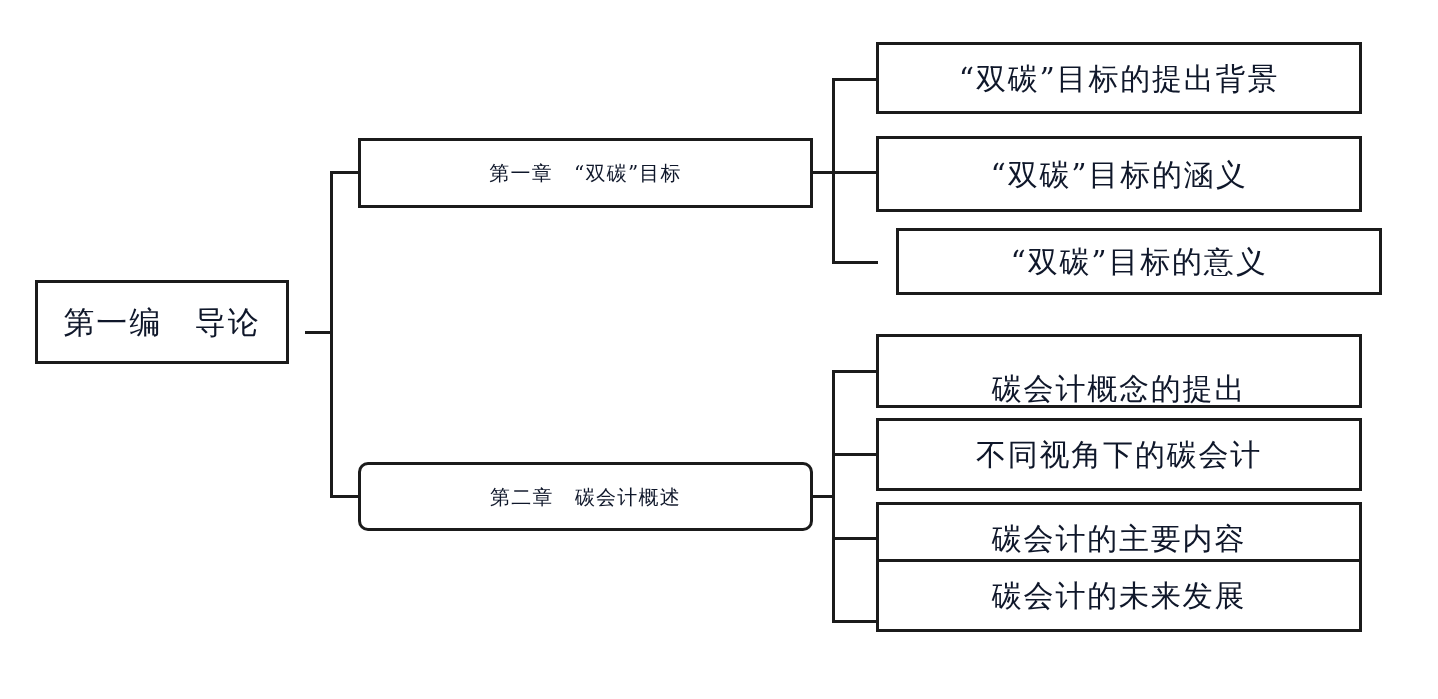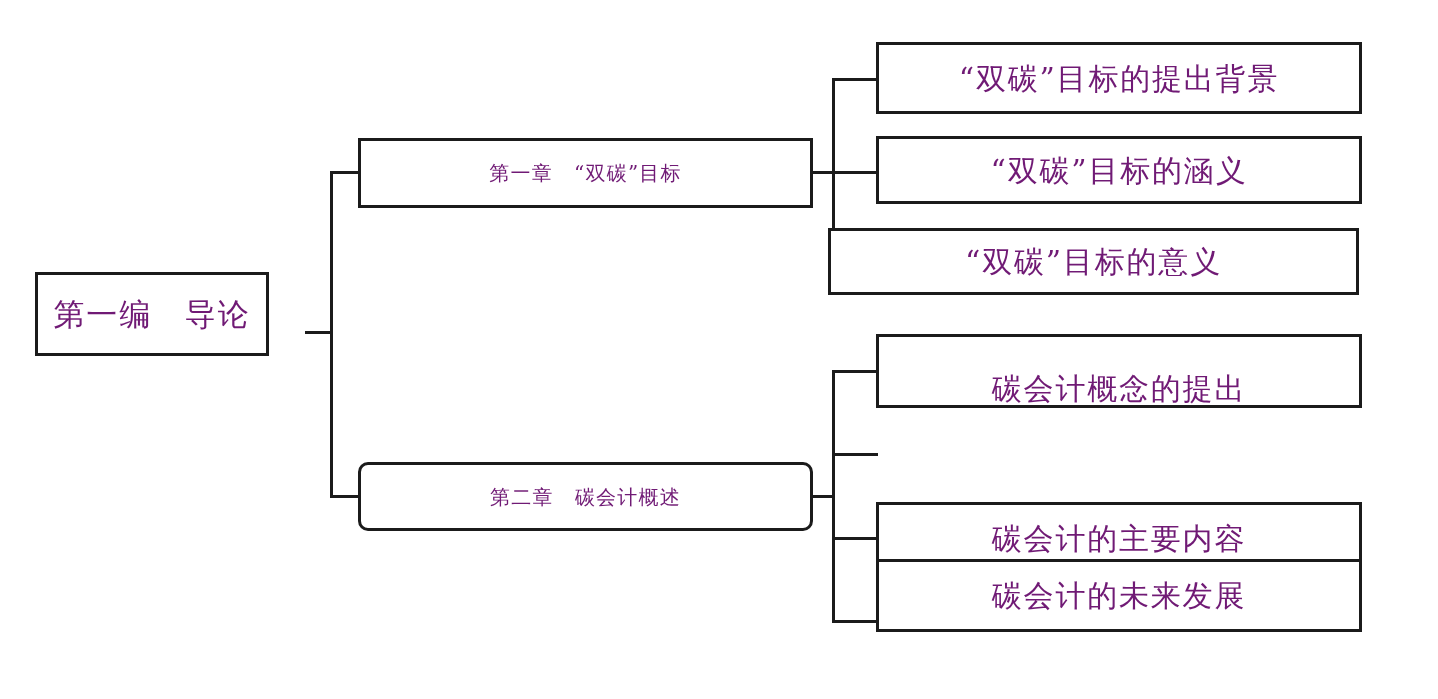--- a/index.html
+++ b/index.html
@@ -19,21 +19,21 @@
   }
   .node {
     position: absolute;
     box-sizing: border-box;
     border: 3px solid #1b1b1b;
     background: #ffffff;
     display: flex;
     align-items: center;
     justify-content: center;
     text-align: center;
-    color: #701a75;
+    color: #0f172a;
     font-family: "DejaVu Serif", "Liberation Serif", serif;
     letter-spacing: 0.06em;
     line-height: 1.1;
     white-space: pre;
   }
   .node-root {
     font-size: 31px;
   }
   .node-chapter {
     font-size: 20px;
@@ -46,21 +46,21 @@
     background: #1b1b1b;
   }
   .conn-h { height: 3px; }
   .conn-v { width: 3px; }
 </style>
 </head>
 <body>
 
 <div id="diagram-root">
 
-  <div class="node node-root" style="left:35px; top:272px; width:234px; height:84px;">
+  <div class="node node-root" style="left:35px; top:280px; width:254px; height:84px;">
     <span>第一编　导论</span>
   </div>
 
   <div class="connector conn-h" style="left:305px; top:331px; width:28px;"></div>
 
   <div class="connector conn-v" style="left:330px; top:172px; height:326px;"></div>
 
   <div class="connector conn-h" style="left:330px; top:171px; width:30px;"></div>
 
   <div class="connector conn-h" style="left:330px; top:495px; width:30px;"></div>
@@ -72,43 +72,46 @@
   <div class="connector conn-h" style="left:813px; top:171px; width:22px;"></div>
   <div class="connector conn-v" style="left:832px; top:79px; height:184px;"></div>
   <div class="connector conn-h" style="left:832px; top:78px; width:46px;"></div>
   <div class="connector conn-h" style="left:832px; top:171px; width:46px;"></div>
   <div class="connector conn-h" style="left:832px; top:261px; width:46px;"></div>
 
   <div class="node node-leaf" style="left:876px; top:42px; width:486px; height:72px;">
     <span>“双碳”目标的提出背景</span>
   </div>
 
-  <div class="node node-leaf" style="left:876px; top:136px; width:486px; height:68px;">
+  <div class="node node-leaf" style="left:876px; top:136px; width:486px; height:76px;">
     <span>“双碳”目标的涵义</span>
   </div>
 
-  <div class="node node-leaf" style="left:828px; top:228px; width:531px; height:67px;">
+  <div class="node node-leaf" style="left:896px; top:228px; width:486px; height:67px;">
     <span>“双碳”目标的意义</span>
   </div>
 
   <div class="node node-chapter" style="left:358px; top:462px; width:455px; height:69px;border-radius:10px;">
     <span>第二章　碳会计概述</span>
   </div>
 
   <div class="connector conn-h" style="left:813px; top:495px; width:22px;"></div>
   <div class="connector conn-v" style="left:832px; top:371px; height:250px;"></div>
   <div class="connector conn-h" style="left:832px; top:370px; width:46px;"></div>
   <div class="connector conn-h" style="left:832px; top:453px; width:46px;"></div>
   <div class="connector conn-h" style="left:832px; top:537px; width:46px;"></div>
   <div class="connector conn-h" style="left:832px; top:620px; width:46px;"></div>
 
   <div class="node node-leaf" style="left:876px; top:334px; width:486px; height:74px;align-items:flex-end;">
     <span>碳会计概念的提出</span>
   </div>
 
+  <div class="node node-leaf" style="left:876px; top:418px; width:486px; height:73px;">
+    <span>不同视角下的碳会计</span>
+  </div>
 
   <div class="node node-leaf" style="left:876px; top:502px; width:486px; height:73px;">
     <span>碳会计的主要内容</span>
   </div>
 
   <div class="node node-leaf" style="left:876px; top:559px; width:486px; height:73px;">
     <span>碳会计的未来发展</span>
   </div>
 
 </div>

